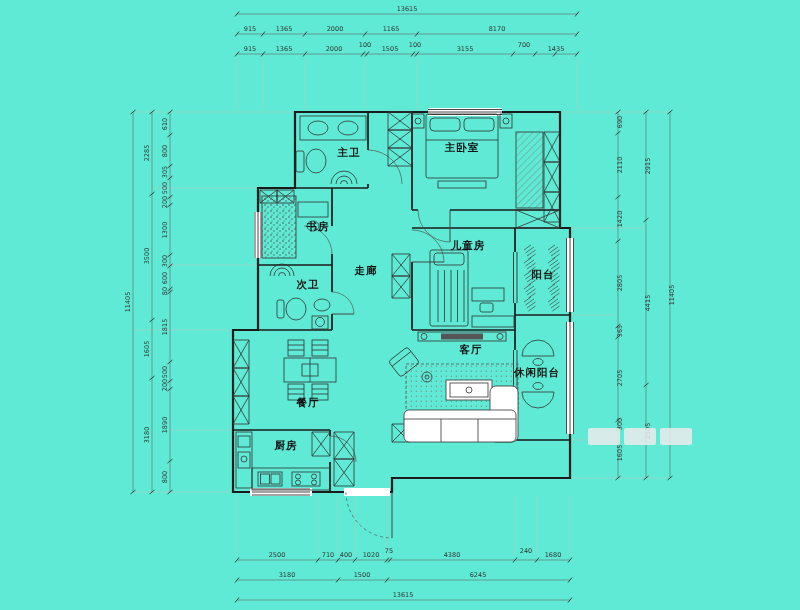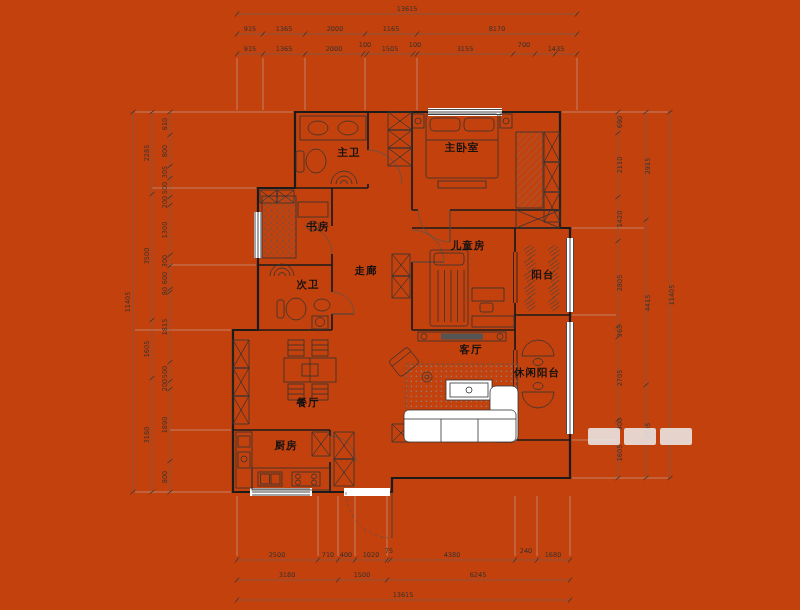--- a/index.html
+++ b/index.html
@@ -1,16 +1,16 @@
 <!DOCTYPE html>
 <html><head>
 <meta charset="utf-8">
 <style>
   html,body{margin:0;padding:0;background:#fff;}
-  #stage{position:relative;width:800px;height:610px;background:#c2410c;overflow:hidden;}
+  #stage{position:relative;width:800px;height:610px;background:#5eead4;overflow:hidden;}
   svg{position:absolute;left:0;top:0;}
   svg text{font-family:"DejaVu Sans",sans-serif;}
   .wall{fill:none;stroke:#1b1b1b;stroke-width:2.2;stroke-linejoin:miter;}
   .iwall{fill:none;stroke:#1b1b1b;stroke-width:1.7;}
   .gap{fill:#fff;stroke:none;}
   .win{fill:none;stroke:#1b1b1b;stroke-width:0.8;}
   .furn{fill:none;stroke:#333;stroke-width:0.8;}
   .rug{stroke:#555;stroke-width:0.8;stroke-dasharray:3 2;}
   .arc{fill:none;stroke:#555;stroke-width:0.7;}
   .dashed{stroke-dasharray:3 3;}

